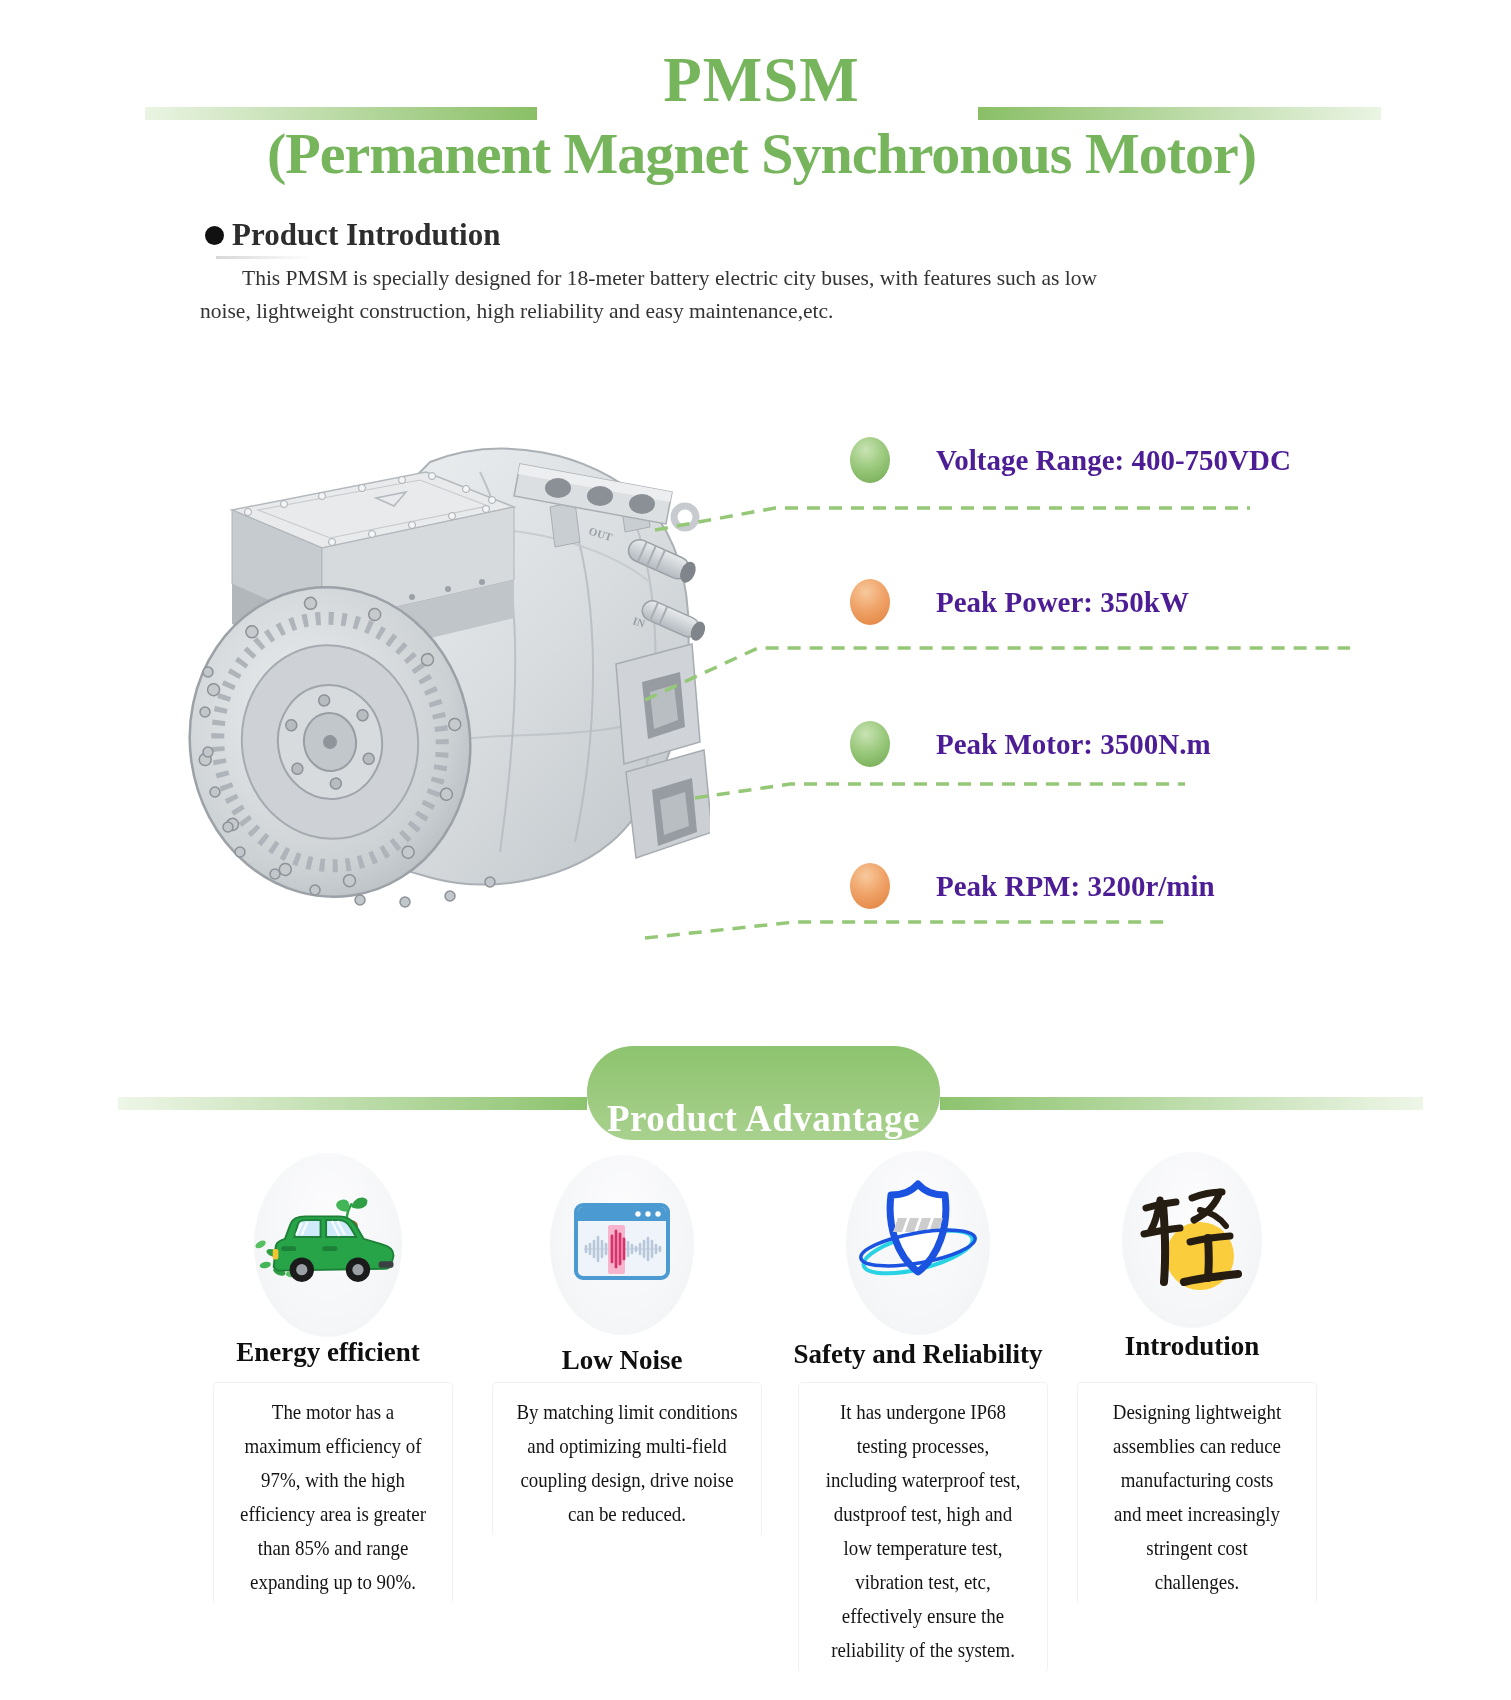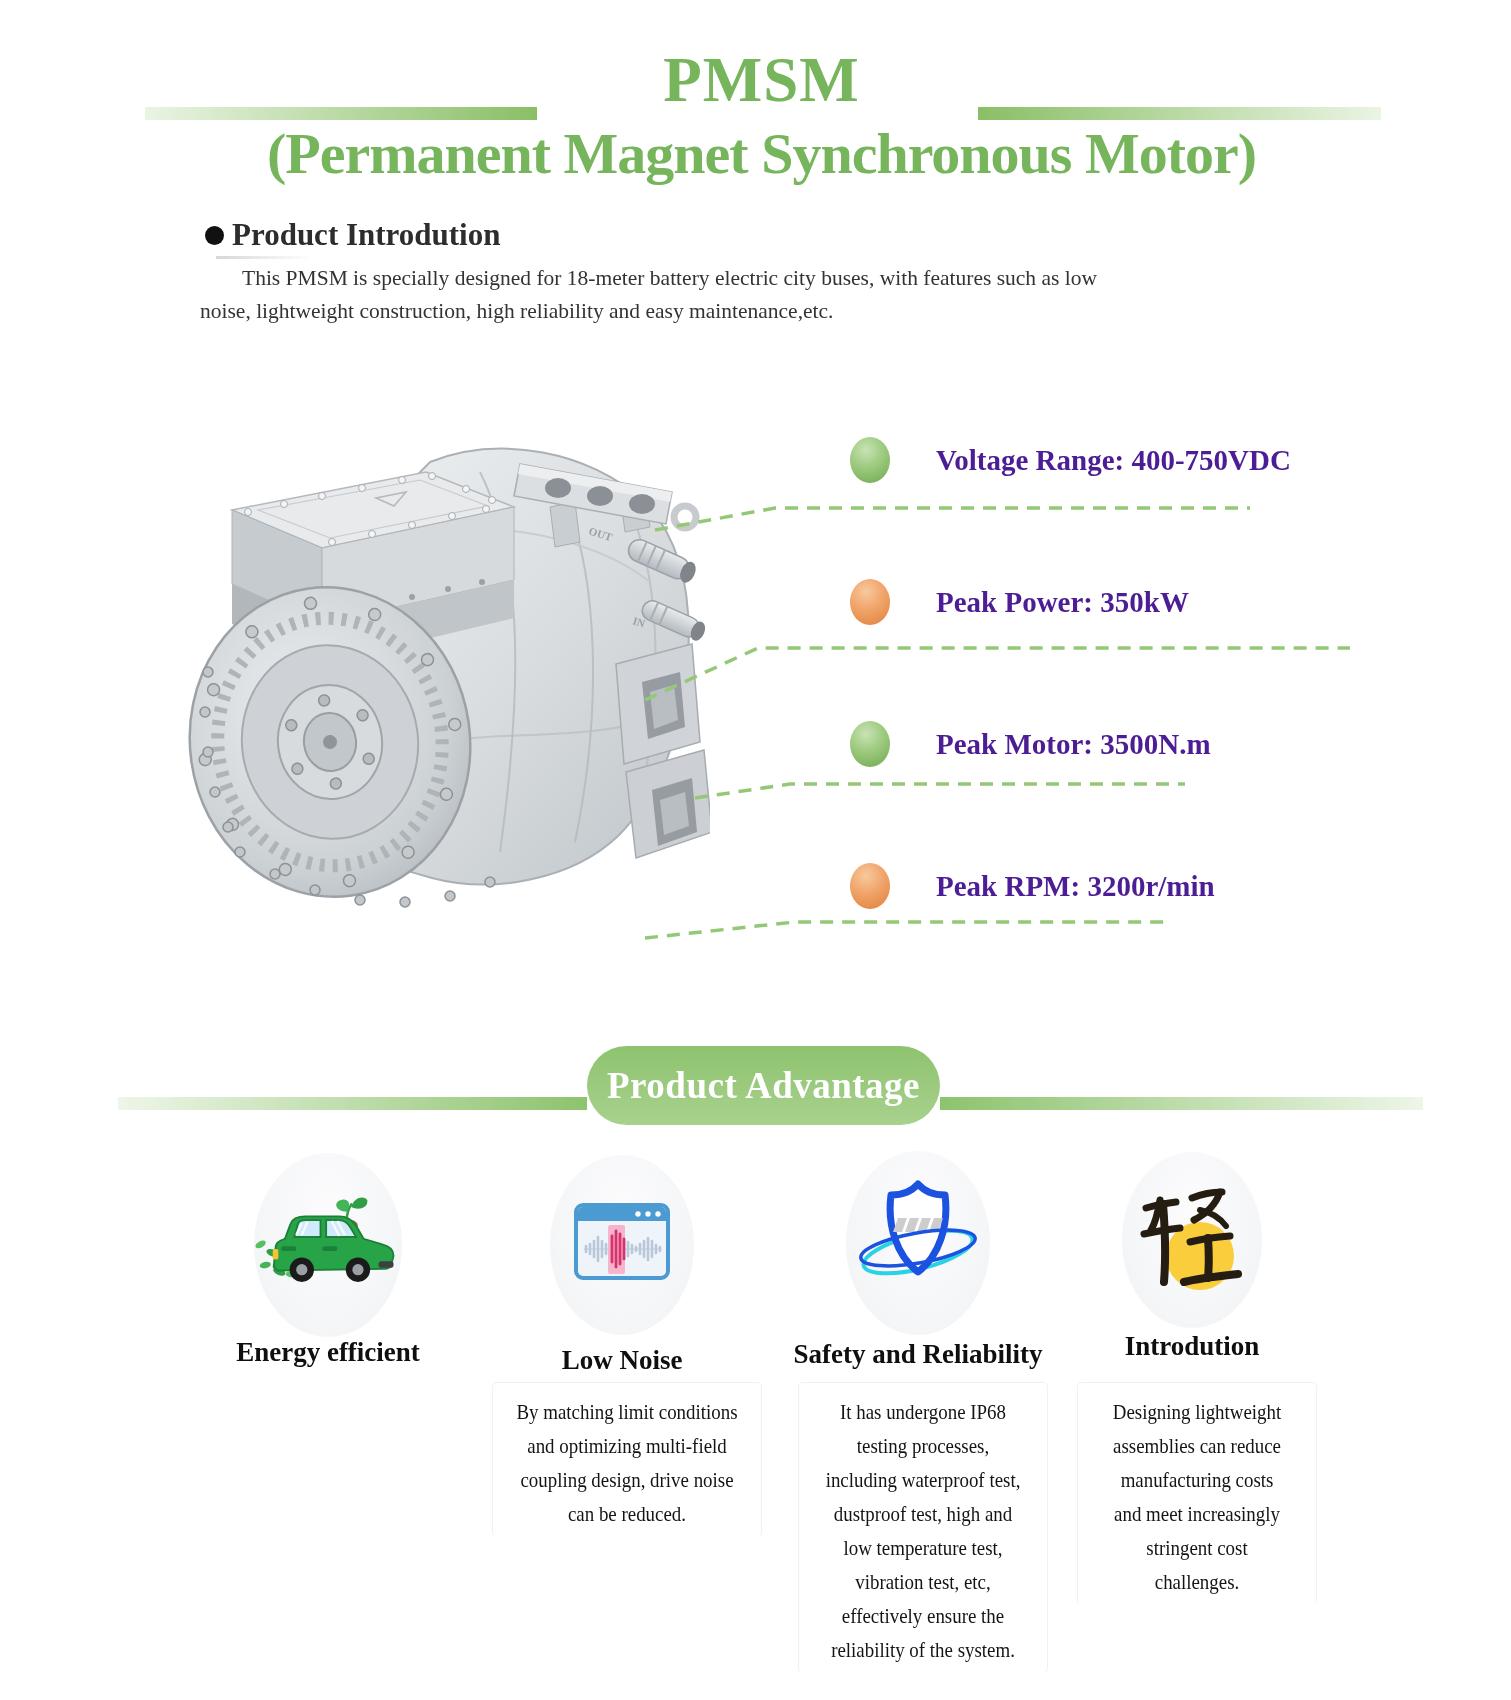--- a/index.html
+++ b/index.html
@@ -25,23 +25,23 @@
          font-size:21.5px;line-height:33px;color:#333;white-space:pre-line;text-indent:42px;}
 
   
   .spec-row{position:absolute;left:850px;height:50px;display:flex;align-items:center;gap:46px;}
   .spec-dot{width:40px;height:46px;border-radius:50%;flex:0 0 auto;}
   .dot-green{background:radial-gradient(circle at 40% 28%,#c9e3b4 0%,#9bc97d 45%,#6fa84f 100%);}
   .dot-orange{background:radial-gradient(circle at 40% 28%,#f7c99d 0%,#f0a368 45%,#df7f3b 100%);}
   .spec-label{font-size:29px;font-weight:bold;color:#4c1d95;white-space:nowrap;}
 
   
-  .banner-capsule{position:absolute;left:587px;top:1046px;width:353px;height:79px;border-radius:46px;
+  .banner-capsule{position:absolute;left:587px;top:1046px;width:353px;height:94px;border-radius:46px;
                   background:linear-gradient(180deg,#8dc36e 0%,#a9d18e 100%);
-                  display:flex;align-items:center;justify-content:center;}
+                  display:flex;align-items:flex-end;justify-content:center;}
   .banner-label{font-size:37px;font-weight:bold;color:#ffffff;letter-spacing:0.5px;}
   .bbar{position:absolute;top:1097px;height:13px;}
   .bbar-left{left:118px;width:469px;background:linear-gradient(90deg,#eef6e8 0%,#8dc36e 100%);}
   .bbar-right{left:940px;width:483px;background:linear-gradient(90deg,#8dc36e 0%,#eef6e8 100%);}
 
   
   .adv-ellipse{position:absolute;border-radius:50%;
                background:radial-gradient(ellipse at 50% 35%,#fcfcfd 0%,#f5f6f8 65%,#eef0f2 100%);}
   .adv-title{position:absolute;transform:translateX(-50%);font-size:27px;font-weight:bold;
              color:#0f0f0f;white-space:nowrap;}
@@ -322,20 +322,28 @@
       <path d="M72 60 C73 74 73 88 72 100" stroke-width="8"></path>
       <path d="M48 104 C64 100 84 98 102 96" stroke-width="8"></path>
     </g>
   </svg>
 
   <div class="adv-title" style="left:328px;top:1337px">Energy efficient</div>
   <div class="adv-title" style="left:622px;top:1345px">Low Noise</div>
   <div class="adv-title" style="left:918px;top:1339px">Safety and Reliability</div>
   <div class="adv-title" style="left:1192px;top:1331px">Introdution</div>
 
+  <div class="adv-card" style="left:213px;top:1382px;width:230px">
+    <div class="adv-text">The motor has a
+maximum efficiency of
+97%, with the high
+efficiency area is greater
+than 85% and range
+expanding up to 90%.</div>
+  </div>
   <div class="adv-card" style="left:492px;top:1382px;width:260px">
     <div class="adv-text">By matching limit conditions
 and optimizing multi-field
 coupling design, drive noise
 can be reduced.</div>
   </div>
   <div class="adv-card" style="left:798px;top:1382px;width:240px">
     <div class="adv-text">It has undergone IP68
 testing processes,
 including waterproof test,

